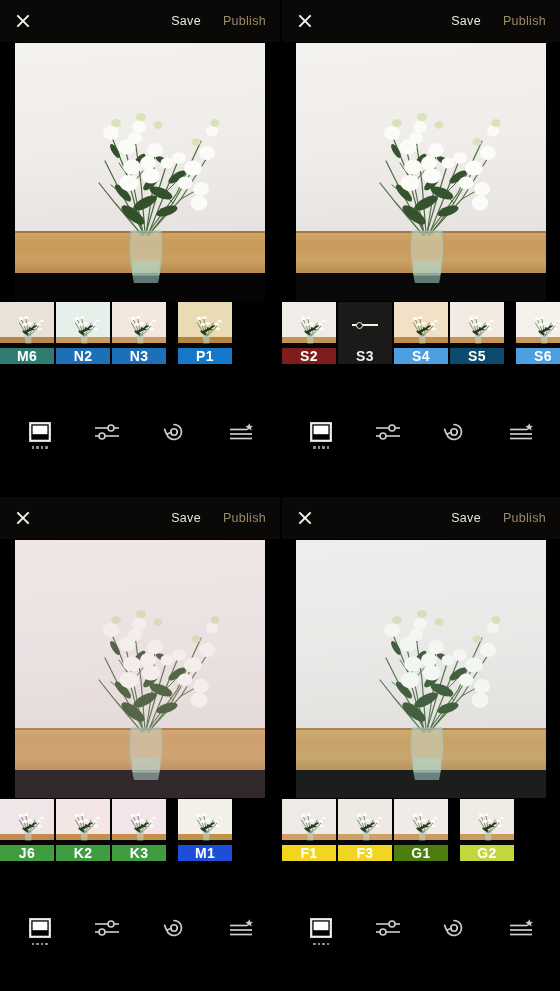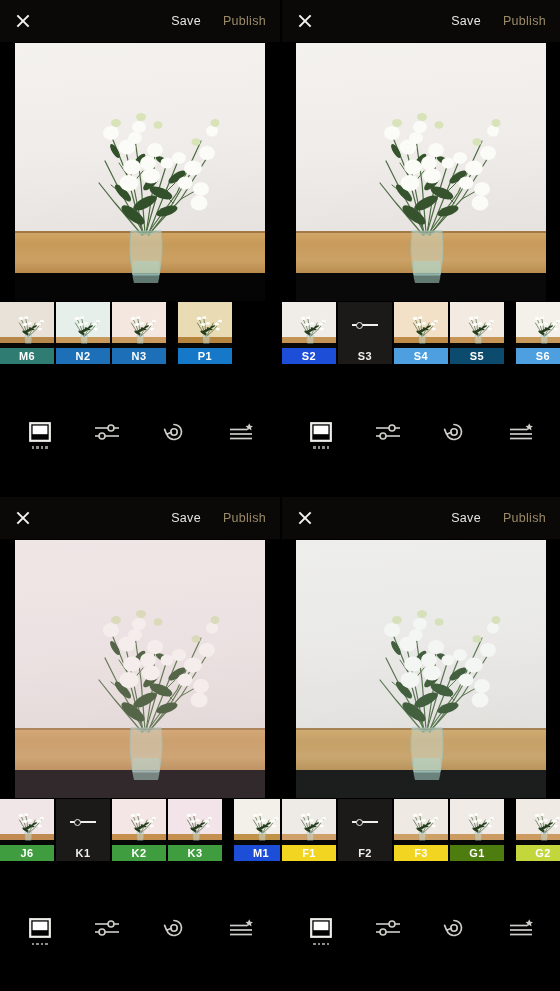--- a/index.html
+++ b/index.html
@@ -123,21 +123,21 @@
     cursor:pointer;
   }
   .fthumb .mini { position:absolute; left:0; right:0; top:0; bottom:16px; overflow:hidden; }
   .mini .m-wall { position:absolute; left:0; right:0; top:0; height:76%; }
   .mini .m-table { position:absolute; left:0; right:0; top:76%; height:14%; }
   .mini .m-dark { position:absolute; left:0; right:0; top:90%; bottom:0; background:#070707; }
   .mini .m-fl { position:absolute; inset:0; }
   .flabel {
     position:absolute; left:0; right:0; bottom:0; height:16px;
     display:flex; align-items:center; justify-content:center;
-    font-size:11px; font-weight:bold; letter-spacing:.4px;
+    font-size:14px; font-weight:bold; letter-spacing:.4px;
     color:#fff;
   }
   .fthumb.selected { background:#1c1a18; }
   .fthumb.selected .flabel { background:transparent; color:#efeeea; }
   .slider-ico {
     position:absolute; left:0; right:0; top:0; bottom:16px;
     display:flex; align-items:center; justify-content:center;
   }
   .slider-ico .bar { width:26px; height:1.6px; background:#f0efeb; position:relative; }
   .slider-ico .knob {
@@ -566,21 +566,21 @@
     <ellipse cx="116" cy="126" rx="11" ry="9"></ellipse>
     <ellipse cx="138" cy="120" rx="10" ry="8"></ellipse>
     <ellipse cx="180" cy="124" rx="11" ry="9"></ellipse>
     <ellipse cx="194" cy="108" rx="9" ry="8"></ellipse>
     <ellipse cx="184" cy="152" rx="10" ry="8"></ellipse>
   </g>
   <path d="M116 188 q-3 22 2 44 h26 q5 -22 2 -44 z" fill="rgba(200,222,216,0.5)" stroke="rgba(130,175,165,0.8)" stroke-width="2"></path>
 </svg>
 </div>
             </div>
-            <div class="flabel" style="background:#1d4ed8">S2</div>
+            <div class="flabel" style="background:#7f1d1d">S2</div>
           </div>
           <div class="fthumb selected">
             <div class="slider-ico">
               <div class="bar">
                 <span class="knob"></span>
               </div>
             </div>
             <div class="flabel">S3</div>
           </div>
           <div class="fthumb">
@@ -853,28 +853,20 @@
     <ellipse cx="180" cy="124" rx="11" ry="9"></ellipse>
     <ellipse cx="194" cy="108" rx="9" ry="8"></ellipse>
     <ellipse cx="184" cy="152" rx="10" ry="8"></ellipse>
   </g>
   <path d="M116 188 q-3 22 2 44 h26 q5 -22 2 -44 z" fill="rgba(200,222,216,0.5)" stroke="rgba(130,175,165,0.8)" stroke-width="2"></path>
 </svg>
 </div>
             </div>
             <div class="flabel" style="background:#3f9c3f">J6</div>
           </div>
-          <div class="fthumb selected">
-            <div class="slider-ico">
-              <div class="bar">
-                <span class="knob"></span>
-              </div>
-            </div>
-            <div class="flabel">K1</div>
-          </div>
           <div class="fthumb">
             <div class="mini">
               <div class="m-wall" style="background:#f3e6e4"></div>
               <div class="m-table" style="background:#c68f4e"></div>
               <div class="m-dark"></div>
               <div class="m-fl">
 <svg viewBox="0 0 250 258" width="100%" height="100%" preserveAspectRatio="none">
   <g stroke="#2e4a26" stroke-width="3" fill="none" stroke-linecap="round">
     <path d="M128 192 L112 132 L96 92"></path>
     <path d="M130 190 L126 140 L120 96"></path>
@@ -1138,28 +1130,20 @@
     <ellipse cx="180" cy="124" rx="11" ry="9"></ellipse>
     <ellipse cx="194" cy="108" rx="9" ry="8"></ellipse>
     <ellipse cx="184" cy="152" rx="10" ry="8"></ellipse>
   </g>
   <path d="M116 188 q-3 22 2 44 h26 q5 -22 2 -44 z" fill="rgba(200,222,216,0.5)" stroke="rgba(130,175,165,0.8)" stroke-width="2"></path>
 </svg>
 </div>
             </div>
             <div class="flabel" style="background:#f2d520">F1</div>
           </div>
-          <div class="fthumb selected">
-            <div class="slider-ico">
-              <div class="bar">
-                <span class="knob"></span>
-              </div>
-            </div>
-            <div class="flabel">F2</div>
-          </div>
           <div class="fthumb">
             <div class="mini">
               <div class="m-wall" style="background:#efe9e3"></div>
               <div class="m-table" style="background:#cda068"></div>
               <div class="m-dark"></div>
               <div class="m-fl">
 <svg viewBox="0 0 250 258" width="100%" height="100%" preserveAspectRatio="none">
   <g stroke="#2e4a26" stroke-width="3" fill="none" stroke-linecap="round">
     <path d="M128 192 L112 132 L96 92"></path>
     <path d="M130 190 L126 140 L120 96"></path>

